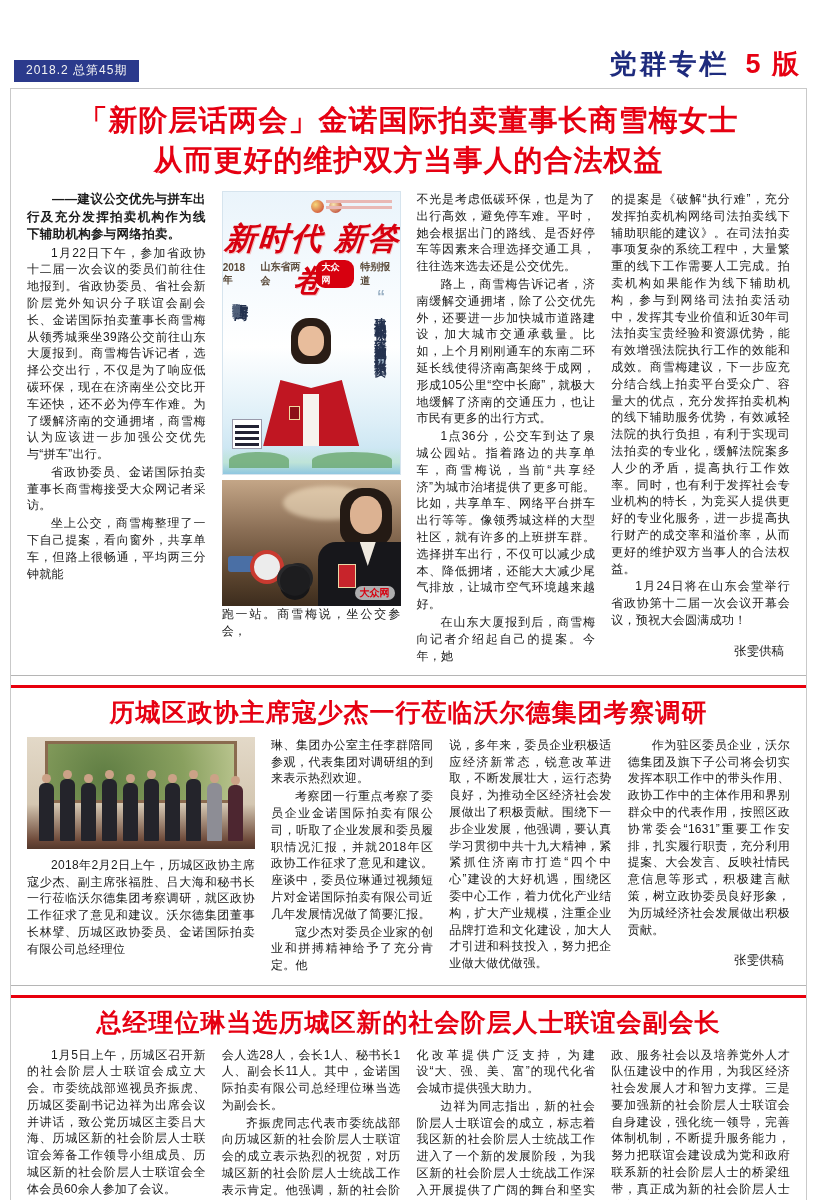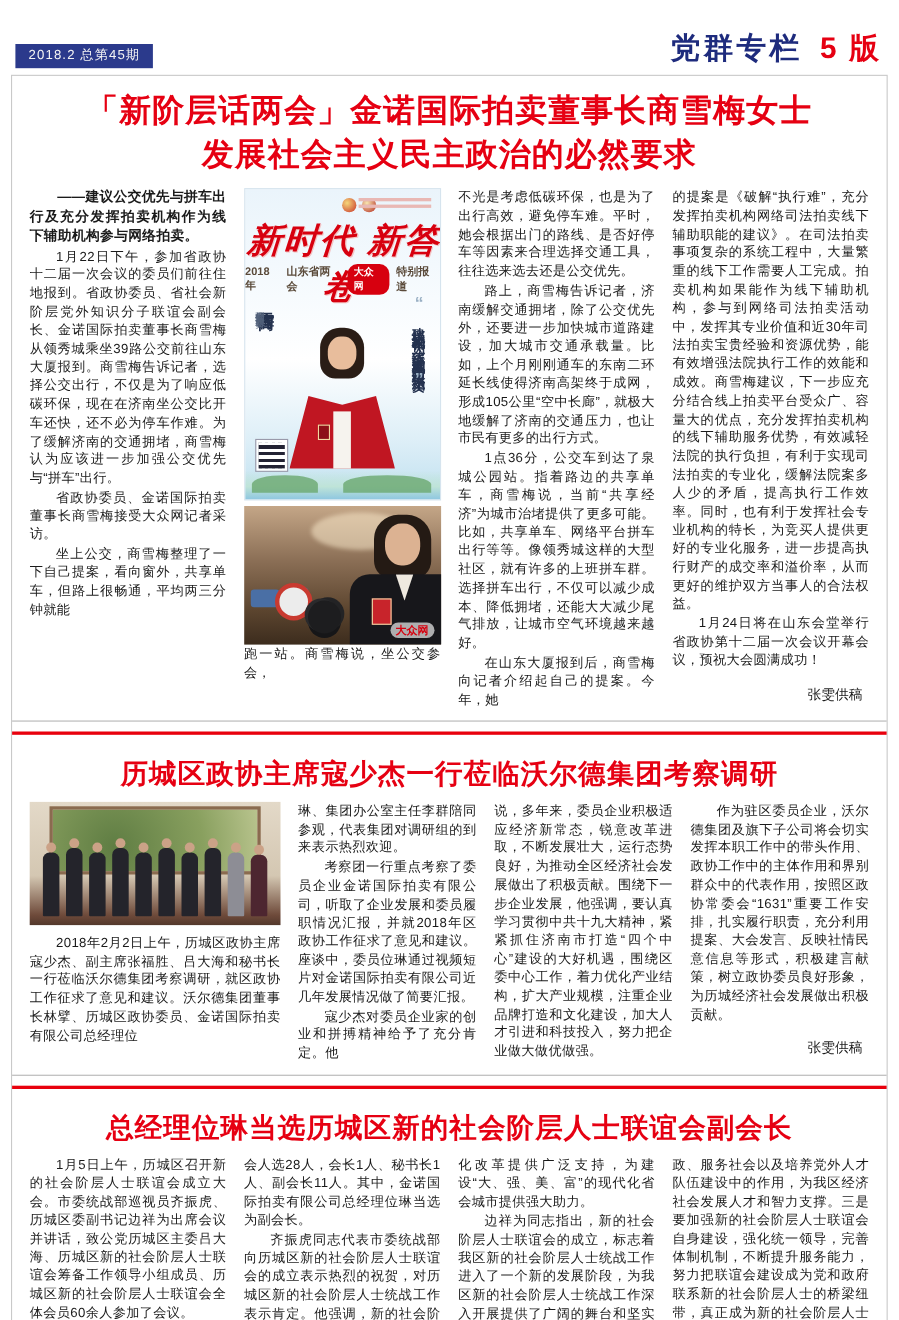--- a/index.html
+++ b/index.html
@@ -1,32 +1,32 @@
 <!DOCTYPE html>
 <html><head>
 <meta charset="utf-8">
 <style>
   html,body{margin:0;padding:0;background:#ffffff;}
   body{width:817px;font-family:"Liberation Sans","DejaVu Sans",sans-serif;color:#1a1a1a;}
   .page{width:817px;min-height:1200px;background:#fff;position:relative;}
 
   
-  .hdr{display:flex;justify-content:space-between;align-items:flex-end;padding:26px 16px 4px 14px;}
+  .hdr{display:flex;justify-content:space-between;align-items:flex-end;padding:10px 16px 4px 14px;}
   .issue-badge{background:#2b3a8c;color:#f4f4f4;font-size:12px;padding:2px 12px 3px;letter-spacing:1px;}
   .hdr-right{display:flex;align-items:baseline;gap:16px;}
-  .section-name{color:#1e2b7d;font-size:27px;font-weight:bold;letter-spacing:3px;}
+  .section-name{color:#1e2b7d;font-size:27px;font-weight:bold;letter-spacing:3px;margin-top:36px;}
   .page-no{color:#e60012;font-size:27px;font-weight:bold;letter-spacing:2px;}
 
   
   .sheet{margin:2px 10px 8px;border:1px solid #c9c9c9;padding-bottom:16px;background:#fff;}
 
   
   .a-title{color:#e60012;text-align:center;font-weight:bold;margin:0;padding:0 10px;}
   .a1-title{font-size:29px;line-height:1.38;margin-top:14px;margin-bottom:8px;letter-spacing:1px;font-family:Liberation Mono, monospace;}
-  .a-title-sm{font-size:25px;line-height:1.3;margin-top:20px;margin-bottom:8px;letter-spacing:1px;text-align:center;}
+  .a-title-sm{font-size:25px;line-height:1.3;margin-top:8px;margin-bottom:8px;letter-spacing:1px;text-align:center;}
 
   
   .sep{margin:10px 0 0;height:9px;border-top:1px solid #b5b5b5;border-bottom:3px solid #e8000d;}
 
   
   .cols{display:grid;gap:16px;padding:0 16px;}
   .cols4{grid-template-columns:repeat(4,1fr);}
   .cols-a2{grid-template-columns:228px 1fr 1fr 1fr;}
   .bodycol p{font-size:12px;line-height:1.4;text-align:justify;text-indent:2em;margin:0 0 1px;letter-spacing:.3px;}
   .bodycol p.cont{text-indent:0;}
@@ -111,21 +111,21 @@
       <span class="section-name">党群专栏</span>
       <span class="page-no">5 版</span>
     </span>
   </div>
 
   <div class="sheet">
 
     <div>
       <h1 class="a-title a1-title">
         <span>「新阶层话两会」金诺国际拍卖董事长商雪梅女士</span><br>
-        <span>发展社会主义民主政治的必然要求</span>
+        <span>从而更好的维护双方当事人的合法权益</span>
       </h1>
       <div class="cols cols4">
 
         <div class="bodycol">
           <p class="lead">——建议公交优先与拼车出行及充分发挥拍卖机构作为线下辅助机构参与网络拍卖。</p>
           <p>1月22日下午，参加省政协十二届一次会议的委员们前往住地报到。省政协委员、省社会新阶层党外知识分子联谊会副会长、金诺国际拍卖董事长商雪梅从领秀城乘坐39路公交前往山东大厦报到。商雪梅告诉记者，选择公交出行，不仅是为了响应低碳环保，现在在济南坐公交比开车还快，还不必为停车作难。为了缓解济南的交通拥堵，商雪梅认为应该进一步加强公交优先与“拼车”出行。</p>
           <p>省政协委员、金诺国际拍卖董事长商雪梅接受大众网记者采访。</p>
           <p>坐上公交，商雪梅整理了一下自己提案，看向窗外，共享单车，但路上很畅通，平均两三分钟就能</p>
         </div>
 

